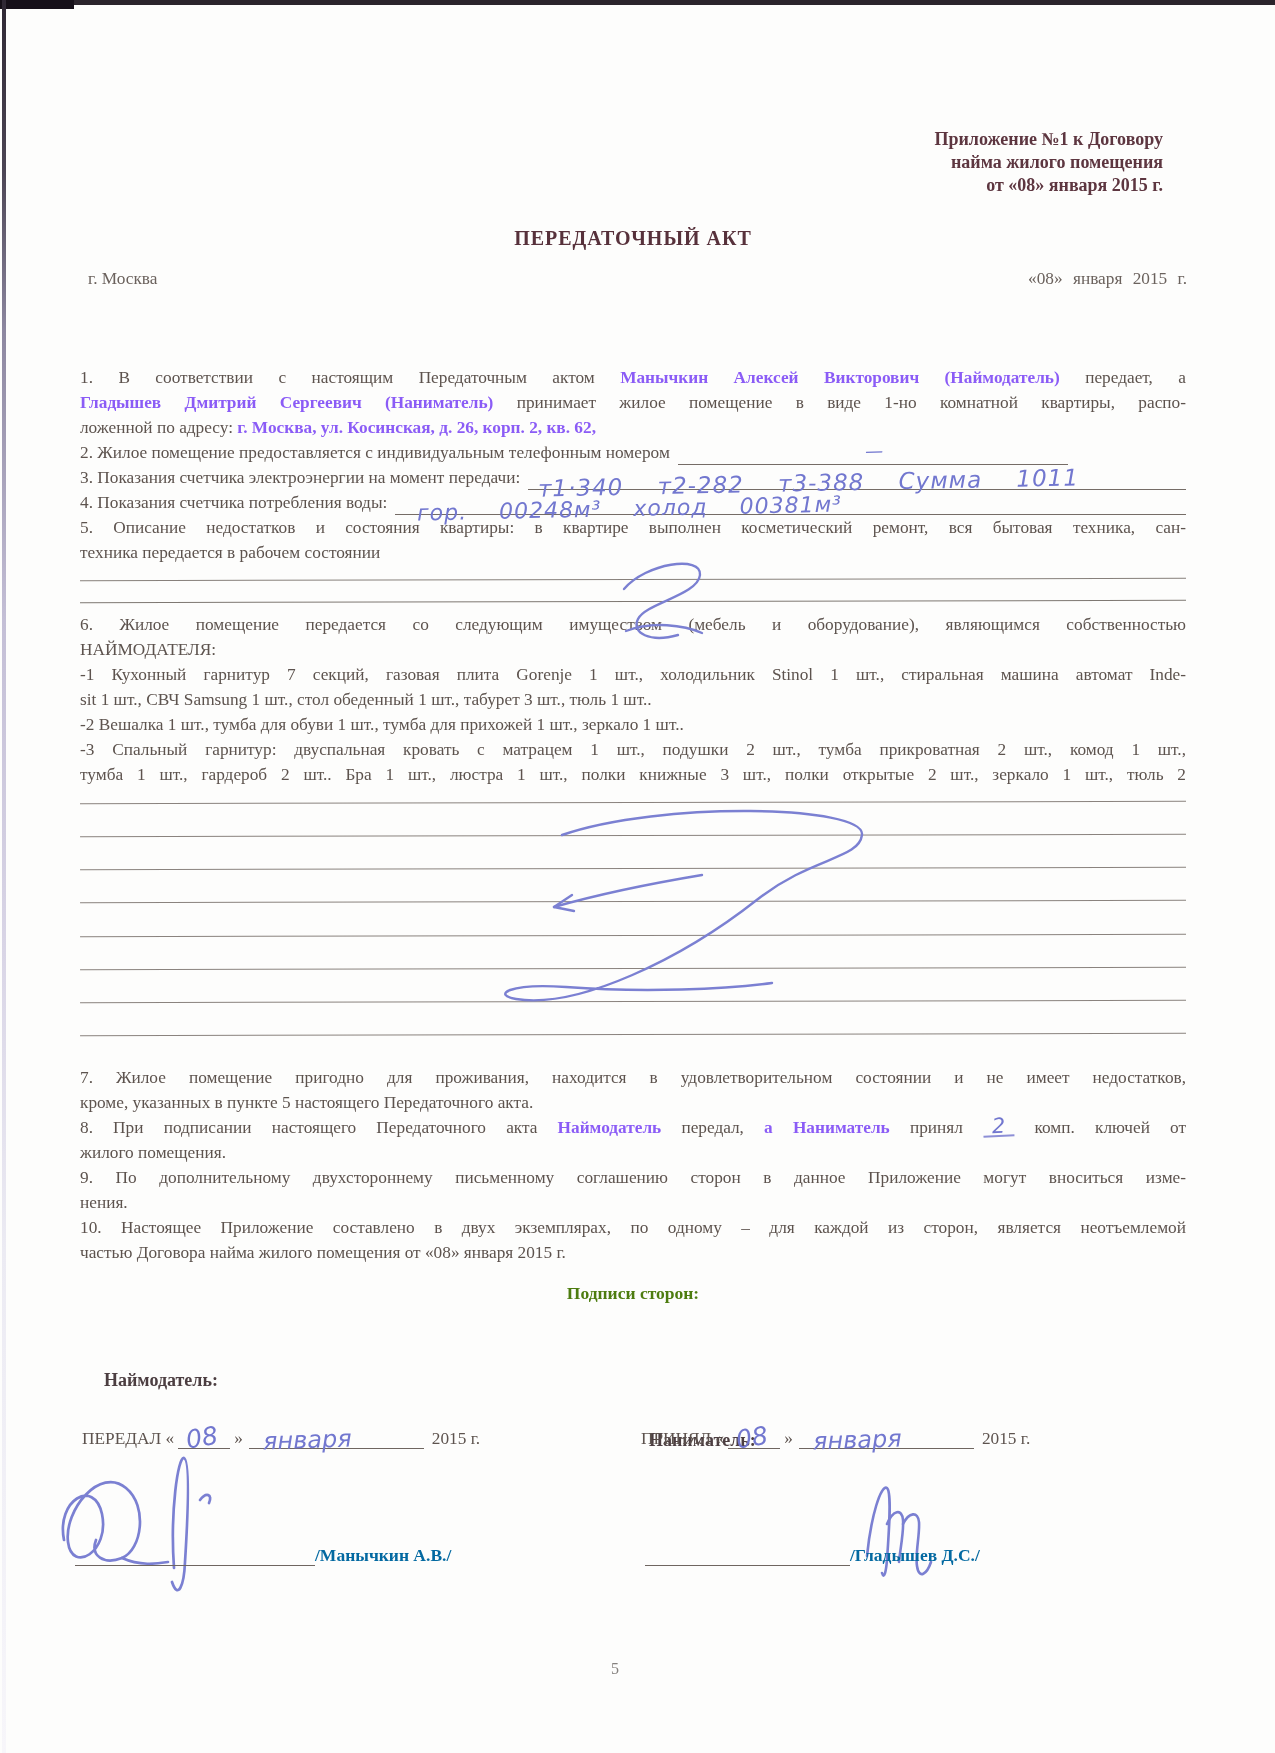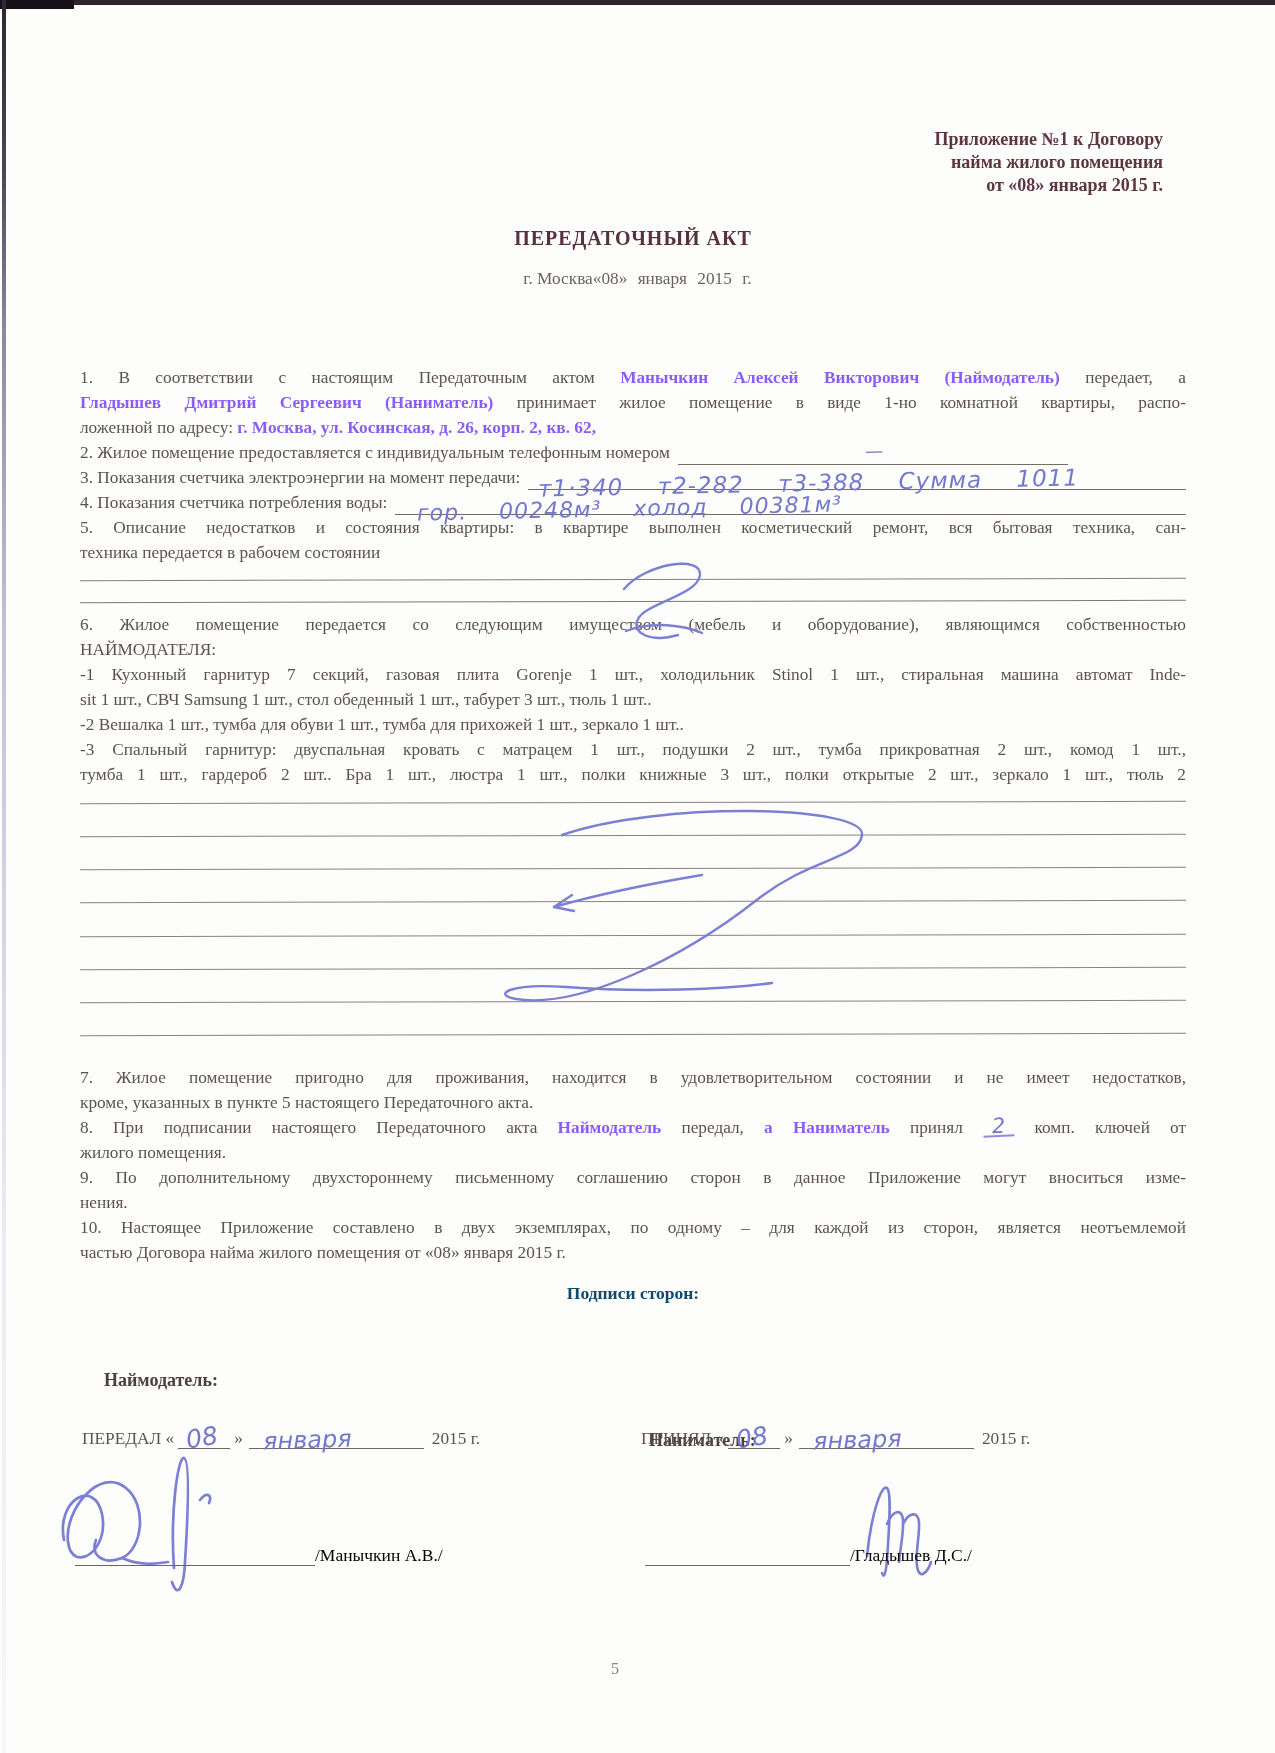--- a/index.html
+++ b/index.html
@@ -10,21 +10,21 @@
   .edge-corner{position:absolute;left:0;top:0;width:74px;height:9px;background:#161019;}
   .edge-left{position:absolute;left:2px;top:0;width:4px;height:100%;
              background:linear-gradient(to bottom,#2f2834 0px,#4c4554 170px,#8d87a0 330px,
                         #c4bfd6 620px,#d9d5e6 950px,#ecebf3 1250px,#f7f6fa 100%);}
   
   .hdr{position:absolute;top:128px;right:112px;text-align:right;font-weight:bold;
        color:#5d3640;font-size:18px;line-height:23px;}
   .title{position:absolute;top:227px;left:80px;width:1106px;text-align:center;
          font-weight:bold;font-size:20px;letter-spacing:1px;color:#57313b;}
   .meta{position:absolute;top:269px;left:80px;width:1107px;display:flex;
-        justify-content:center;font-size:17.3px;color:#6b625d;}
+        justify-content:space-between;font-size:17.3px;color:#6b625d;}
   .meta .city{padding-left:8px;}
   .meta .date{word-spacing:6px;}
   
   .main{position:absolute;left:80px;top:365px;width:1106px;}
   .line{font-size:17.3px;line-height:25px;text-align:justify;color:#5d534e;}
   .jl{text-align-last:justify;}
   .b{font-weight:bold;color:#8b5cf6;}
   .flexline{display:flex;align-items:flex-end;}
   .lbl{white-space:nowrap;}
   .fill{flex:1;border-bottom:1.6px solid #756c66;position:relative;margin-left:8px;height:24px;}
@@ -42,30 +42,30 @@
   .r1{height:14px;border-bottom:1.6px solid #87807b;transform:rotate(-0.12deg);}
   .r2{height:21px;border-bottom:1.7px solid #7e7872;transform:rotate(-0.12deg);}
   .rulesBig{position:relative;}
   .rb0{height:15px;border-bottom:1.6px solid #8a837e;transform:rotate(-0.12deg);}
   .ruleB{height:32.2px;border-bottom:1.6px solid #8a837e;transform:rotate(-0.12deg);}
   .rulesBig{margin-bottom:30px;}
   .zsmall{position:absolute;left:520px;top:-12px;overflow:visible;}
   .zbig{position:absolute;left:370px;top:22px;overflow:visible;}
   .ink{fill:none;stroke:#7b80d2;stroke-width:2.4;stroke-linecap:round;stroke-linejoin:round;}
   
-  .sig-heading{margin-top:18px;text-align:center;font-weight:bold;font-size:17.5px;color:#0c4a6e;}
+  .sig-heading{margin-top:18px;text-align:center;font-weight:bold;font-size:17.5px;color:#4d7c0f;}
   .party-label{position:absolute;font-weight:bold;font-size:18px;color:#4c3e41;}
   .verb-row{position:absolute;font-size:17.3px;color:#5d534e;white-space:nowrap;}
   .dayline{display:inline-block;width:52px;height:22px;border-bottom:1.7px solid #6f6660;
            position:relative;margin:0 4px;vertical-align:bottom;}
   .monthline{display:inline-block;width:175px;height:22px;border-bottom:1.7px solid #6f6660;
              position:relative;margin:0 8px 0 6px;vertical-align:bottom;}
   .dayline .hw{position:absolute;left:8px;bottom:-4px;font-size:25px;transform:rotate(-9deg);}
   .monthline .hw{position:absolute;left:14px;bottom:-6px;font-size:24px;transform:rotate(-2deg);}
-  .name-row{position:absolute;font-size:17.5px;color:#000000;white-space:nowrap;}
+  .name-row{position:absolute;font-size:17.5px;color:#0369a1;white-space:nowrap;font-weight:bold;}
   .sigline{display:inline-block;height:18px;border-bottom:1.7px solid #6f6660;vertical-align:bottom;}
   .sigline.l{width:240px;}
   .sigline.r{width:205px;}
   .sig-svg{position:absolute;overflow:visible;}
   .page-num{position:absolute;top:1660px;left:80px;width:1070px;text-align:center;
             font-size:16px;color:#85817e;}
 </style>
 </head>
 <body>
 

